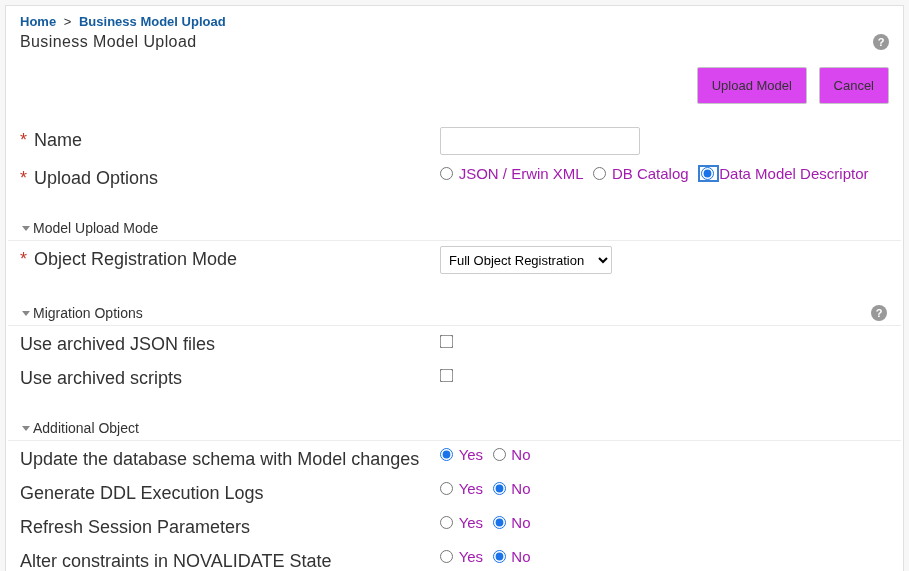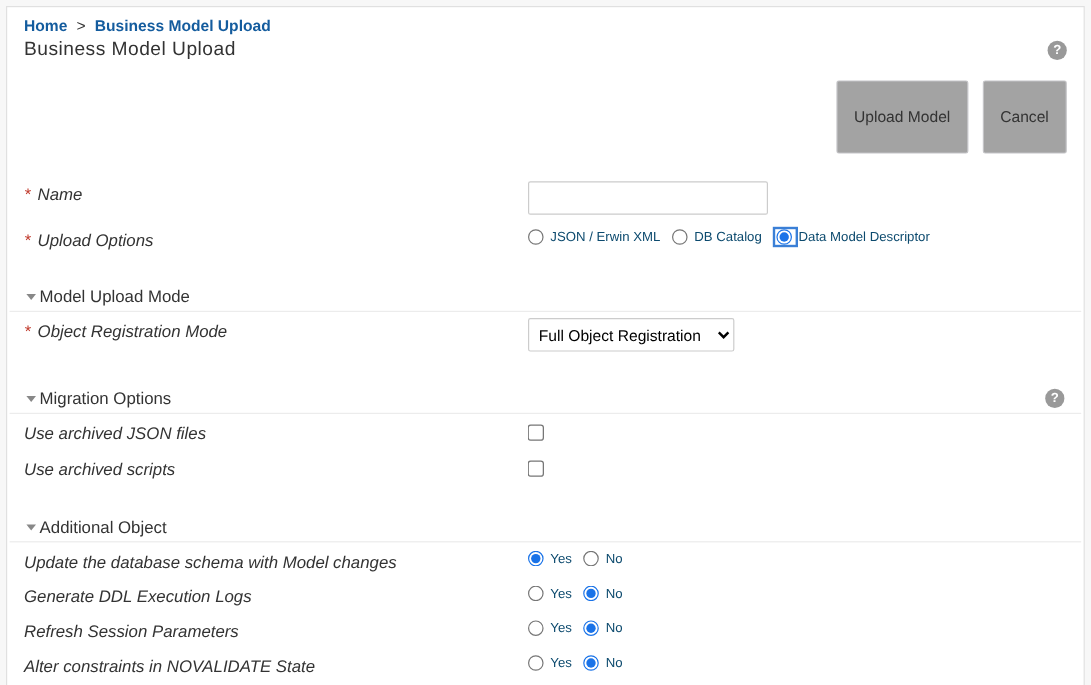--- a/index.html
+++ b/index.html
@@ -46,25 +46,25 @@
       line-height: 16px;
       text-align: center;
       cursor: pointer;
     }
     .button-row {
       text-align: right;
       padding: 12px 14px 18px 14px;
     }
     .btn {
       display: inline-block;
-      background: #a3a3a3;
+      background: #d946ef;
       border: 1px solid #c4c4c7;
       color: #333;
       font-size: 13px;
-      padding: 22px 14px;
+      padding: 10px 14px;
       margin-left: 8px;
       border-radius: 2px;
       cursor: pointer;
       text-align: center;
     }
     .section-header {
       font-size: 14px;
       color: #333;
       padding: 4px 14px 4px 14px;
       border-bottom: 1px solid #ececec;
@@ -83,41 +83,40 @@
     }
     .section-header .flex { flex: 1; }
     .field-row {
       display: flex;
       align-items: flex-start;
       padding: 5px 14px;
     }
     .field-label {
       width: 420px;
       flex-shrink: 0;
-      font-size: 14px;
+      font-size: 18px;
       color: #333;
       padding-top: 3px;
-      font-style: italic;
     }
     .req { color: #c0392b; margin-right: 2px; }
     .field-ctrl {
       flex: 1;
     }
     .text-input {
       width: 200px;
       height: 28px;
       border: 1px solid #ccc;
       border-radius: 2px;
       padding: 3px 6px;
       font-size: 13px;
     }
     .radio-group label {
       margin-right: 6px;
-      font-size: 11px;
-      color: #0c4a6e;
+      font-size: 15px;
+      color: #a21caf;
       vertical-align: middle;
     }
     .radio-group input[type="radio"] {
       margin-right: 2px;
       vertical-align: middle;
       accent-color: #1a73e8;
     }
     .radio-selected-outline {
       border: 2px solid #3a7fd6;
       padding: 0px 1px;

